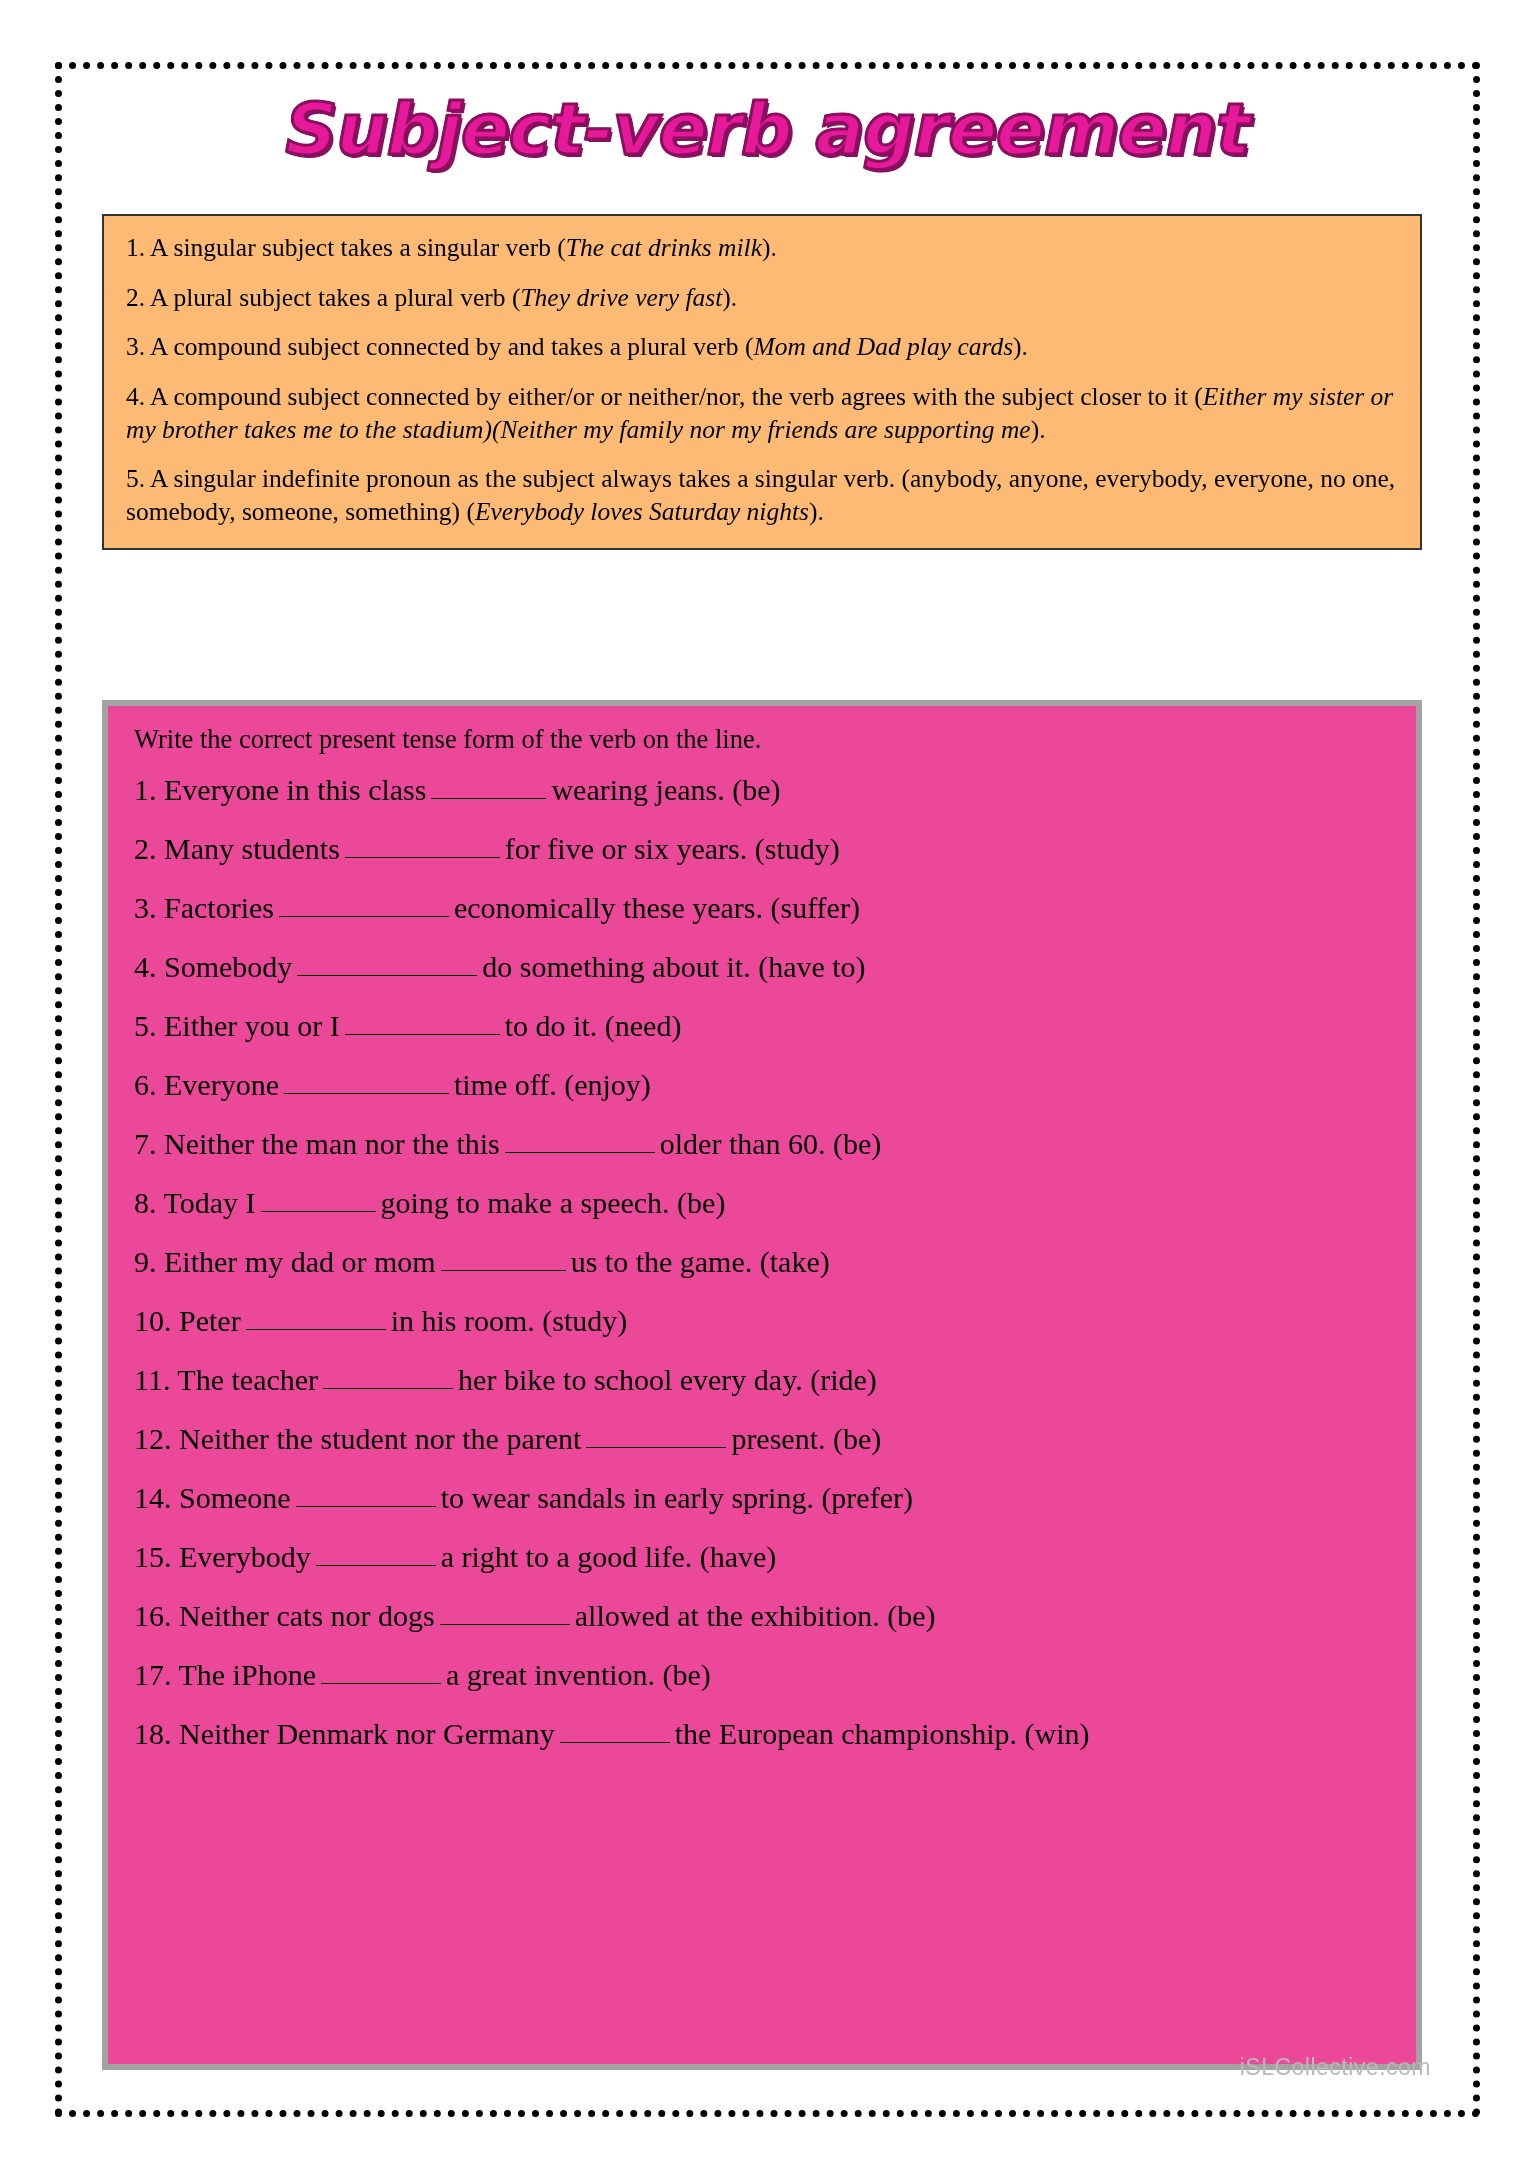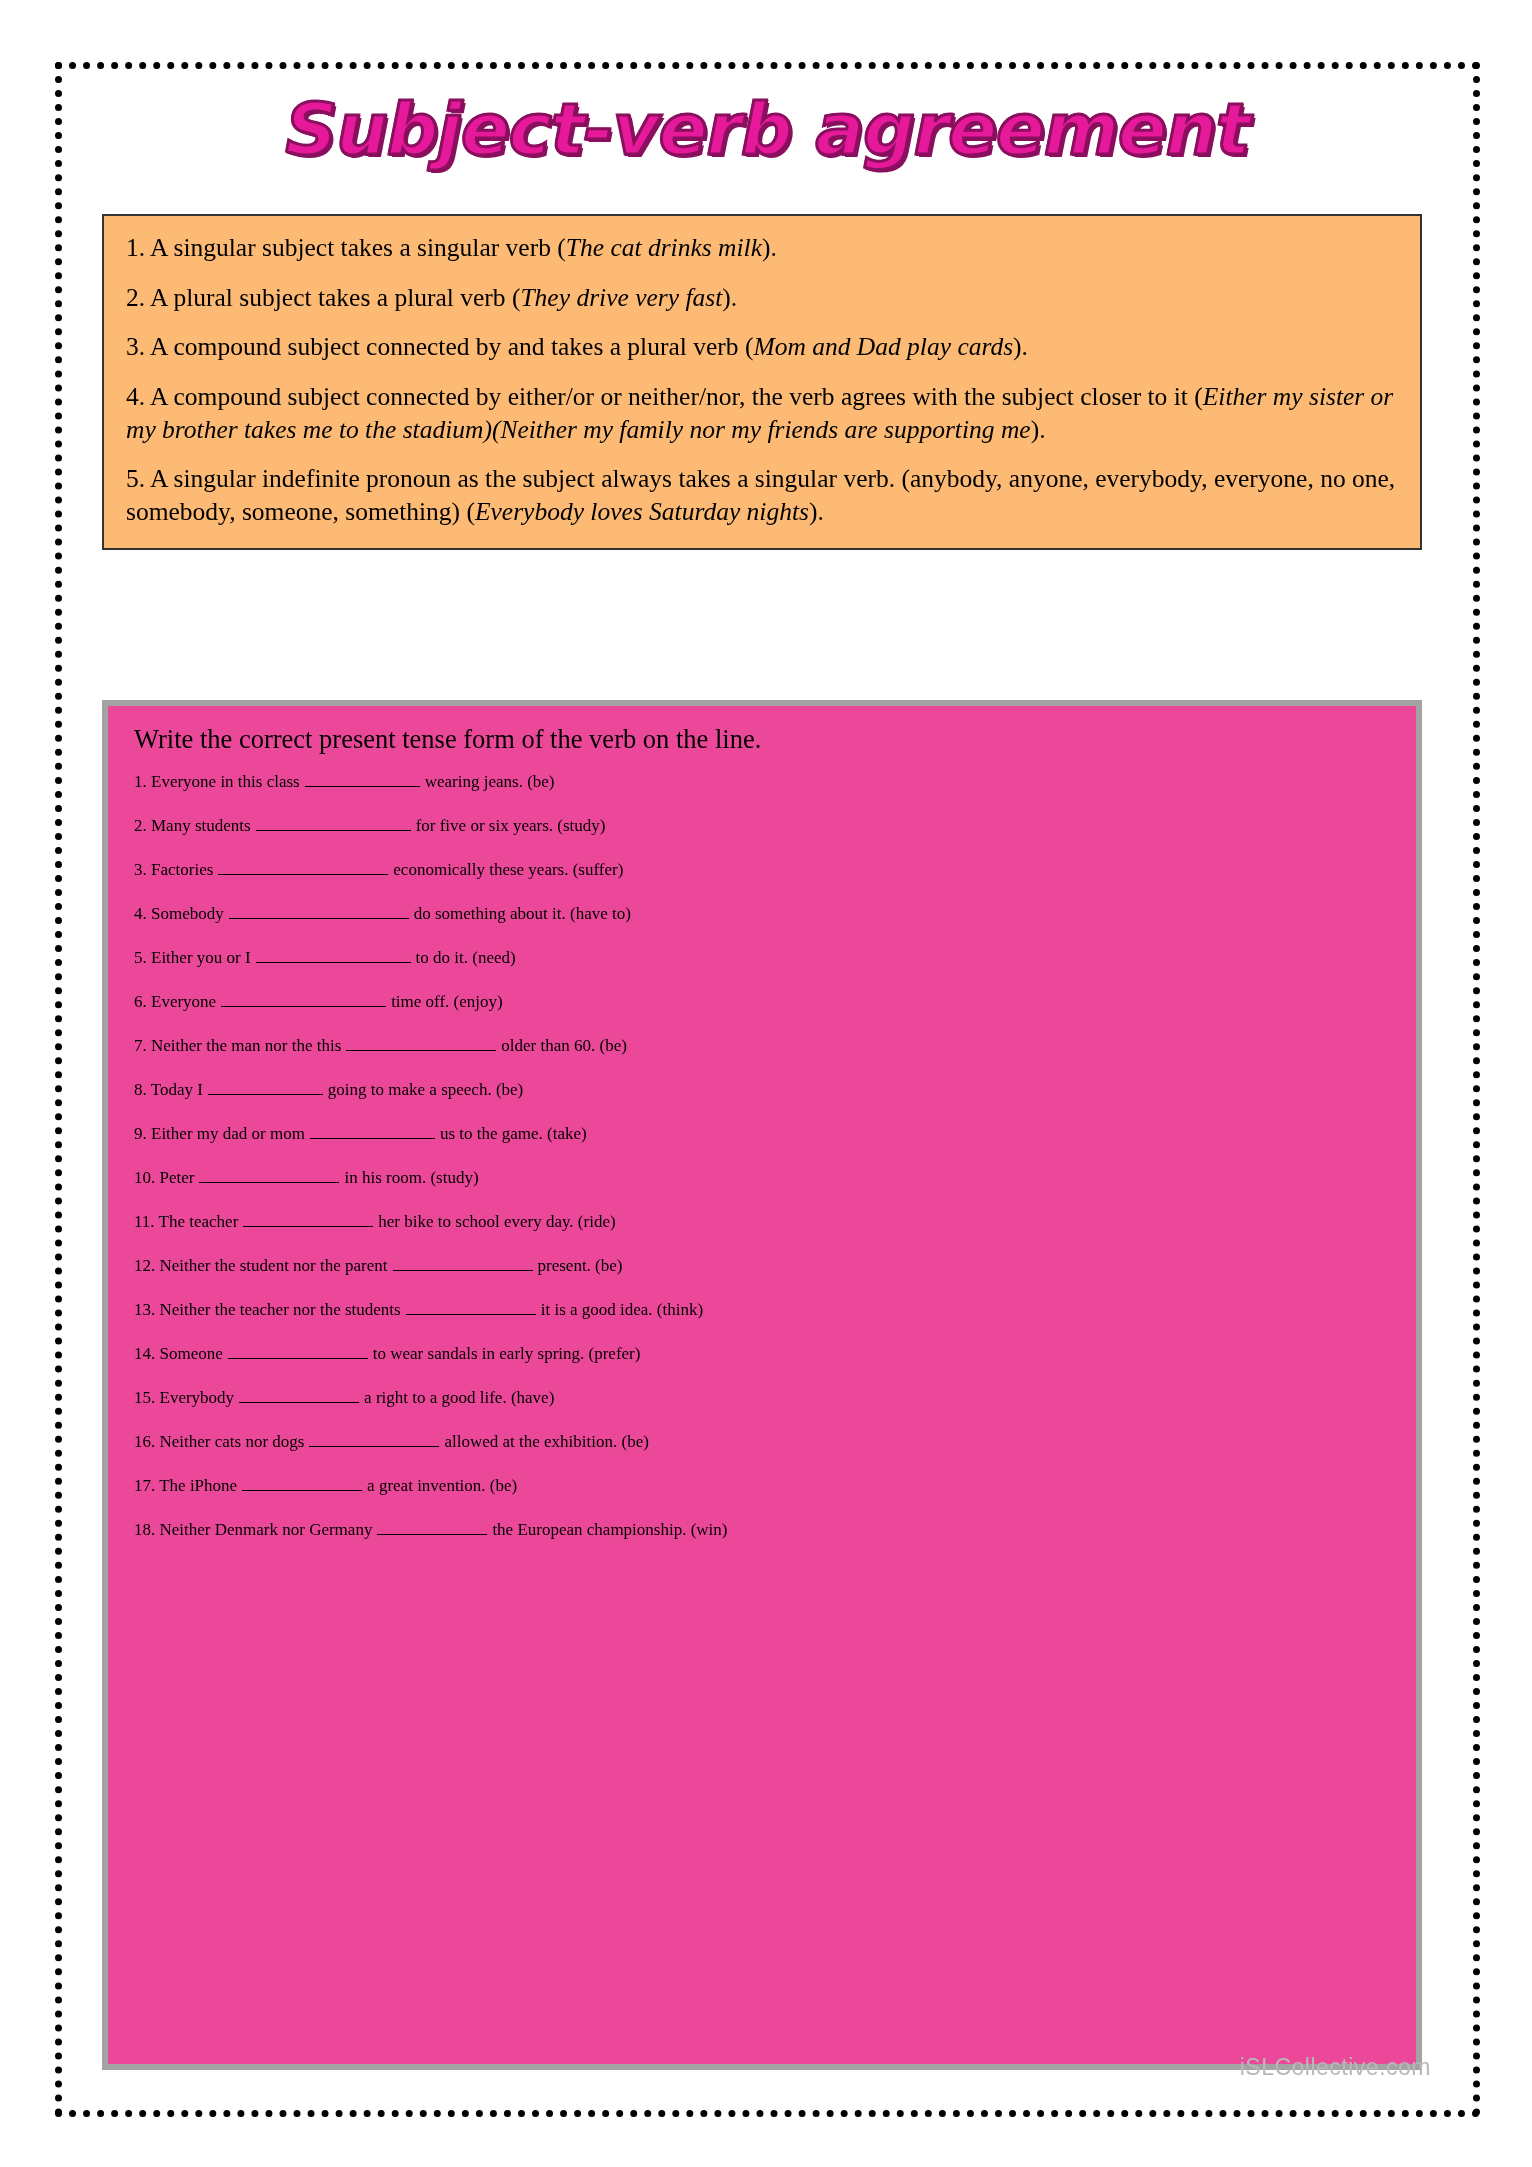--- a/index.html
+++ b/index.html
@@ -98,21 +98,21 @@
     box-sizing: border-box;
     padding: 18px 26px 12px 26px;
     background: #ec4899;
   }
   .instructions {
     font-size: 26.5px;
     line-height: 1.2;
     margin: 0 0 14px 0;
   }
   .q {
-    font-size: 17px;
+    font-size: 30px;
     line-height: 1.2;
     margin: 0 0 21.5px 0;
     white-space: nowrap;
   }
   .blank {
     display: inline-block;
     border-bottom: 1.6px solid #000;
     height: 0.95em;
     vertical-align: baseline;
     margin: 0 5px;
@@ -157,21 +157,20 @@
           <p class="q"><span>3.</span> <span>Factories</span><span class="blank" style="width: 170px;"></span><span>economically these years. (suffer)</span></p>
           <p class="q"><span>4.</span> <span>Somebody</span><span class="blank" style="width: 180px;"></span><span>do something about it. (have to)</span></p>
           <p class="q"><span>5.</span> <span>Either you or I</span><span class="blank" style="width: 155px;"></span><span>to do it. (need)</span></p>
           <p class="q"><span>6.</span> <span>Everyone</span><span class="blank" style="width: 165px;"></span><span>time off. (enjoy)</span></p>
           <p class="q"><span>7.</span> <span>Neither the man nor the this</span><span class="blank" style="width: 150px;"></span><span>older than 60. (be)</span></p>
           <p class="q"><span>8.</span> <span>Today I</span><span class="blank" style="width: 115px;"></span><span>going to make a speech. (be)</span></p>
           <p class="q"><span>9.</span> <span>Either my dad or mom</span><span class="blank" style="width: 125px;"></span><span>us to the game. (take)</span></p>
           <p class="q"><span>10.</span> <span>Peter</span><span class="blank" style="width: 140px;"></span><span>in his room. (study)</span></p>
           <p class="q"><span>11.</span> <span>The teacher</span><span class="blank" style="width: 130px;"></span><span>her bike to school every day. (ride)</span></p>
           <p class="q"><span>12.</span> <span>Neither the student nor the parent</span><span class="blank" style="width: 140px;"></span><span>present. (be)</span></p>
-          <p class="q"><span>13.</span> <span>Neither the teacher nor the students</span><span class="blank" style="width: 130px;"></span><span>it is a good idea. (think)</span></p>
           <p class="q"><span>14.</span> <span>Someone</span><span class="blank" style="width: 140px;"></span><span>to wear sandals in early spring. (prefer)</span></p>
           <p class="q"><span>15.</span> <span>Everybody</span><span class="blank" style="width: 120px;"></span><span>a right to a good life. (have)</span></p>
           <p class="q"><span>16.</span> <span>Neither cats nor dogs</span><span class="blank" style="width: 130px;"></span><span>allowed at the exhibition. (be)</span></p>
           <p class="q"><span>17.</span> <span>The iPhone</span><span class="blank" style="width: 120px;"></span><span>a great invention. (be)</span></p>
           <p class="q"><span>18.</span> <span>Neither Denmark nor Germany</span><span class="blank" style="width: 110px;"></span><span>the European championship. (win)</span></p>
         </div>
     </div>
 
     <div class="watermark">iSLCollective.com</div>
   </div>

